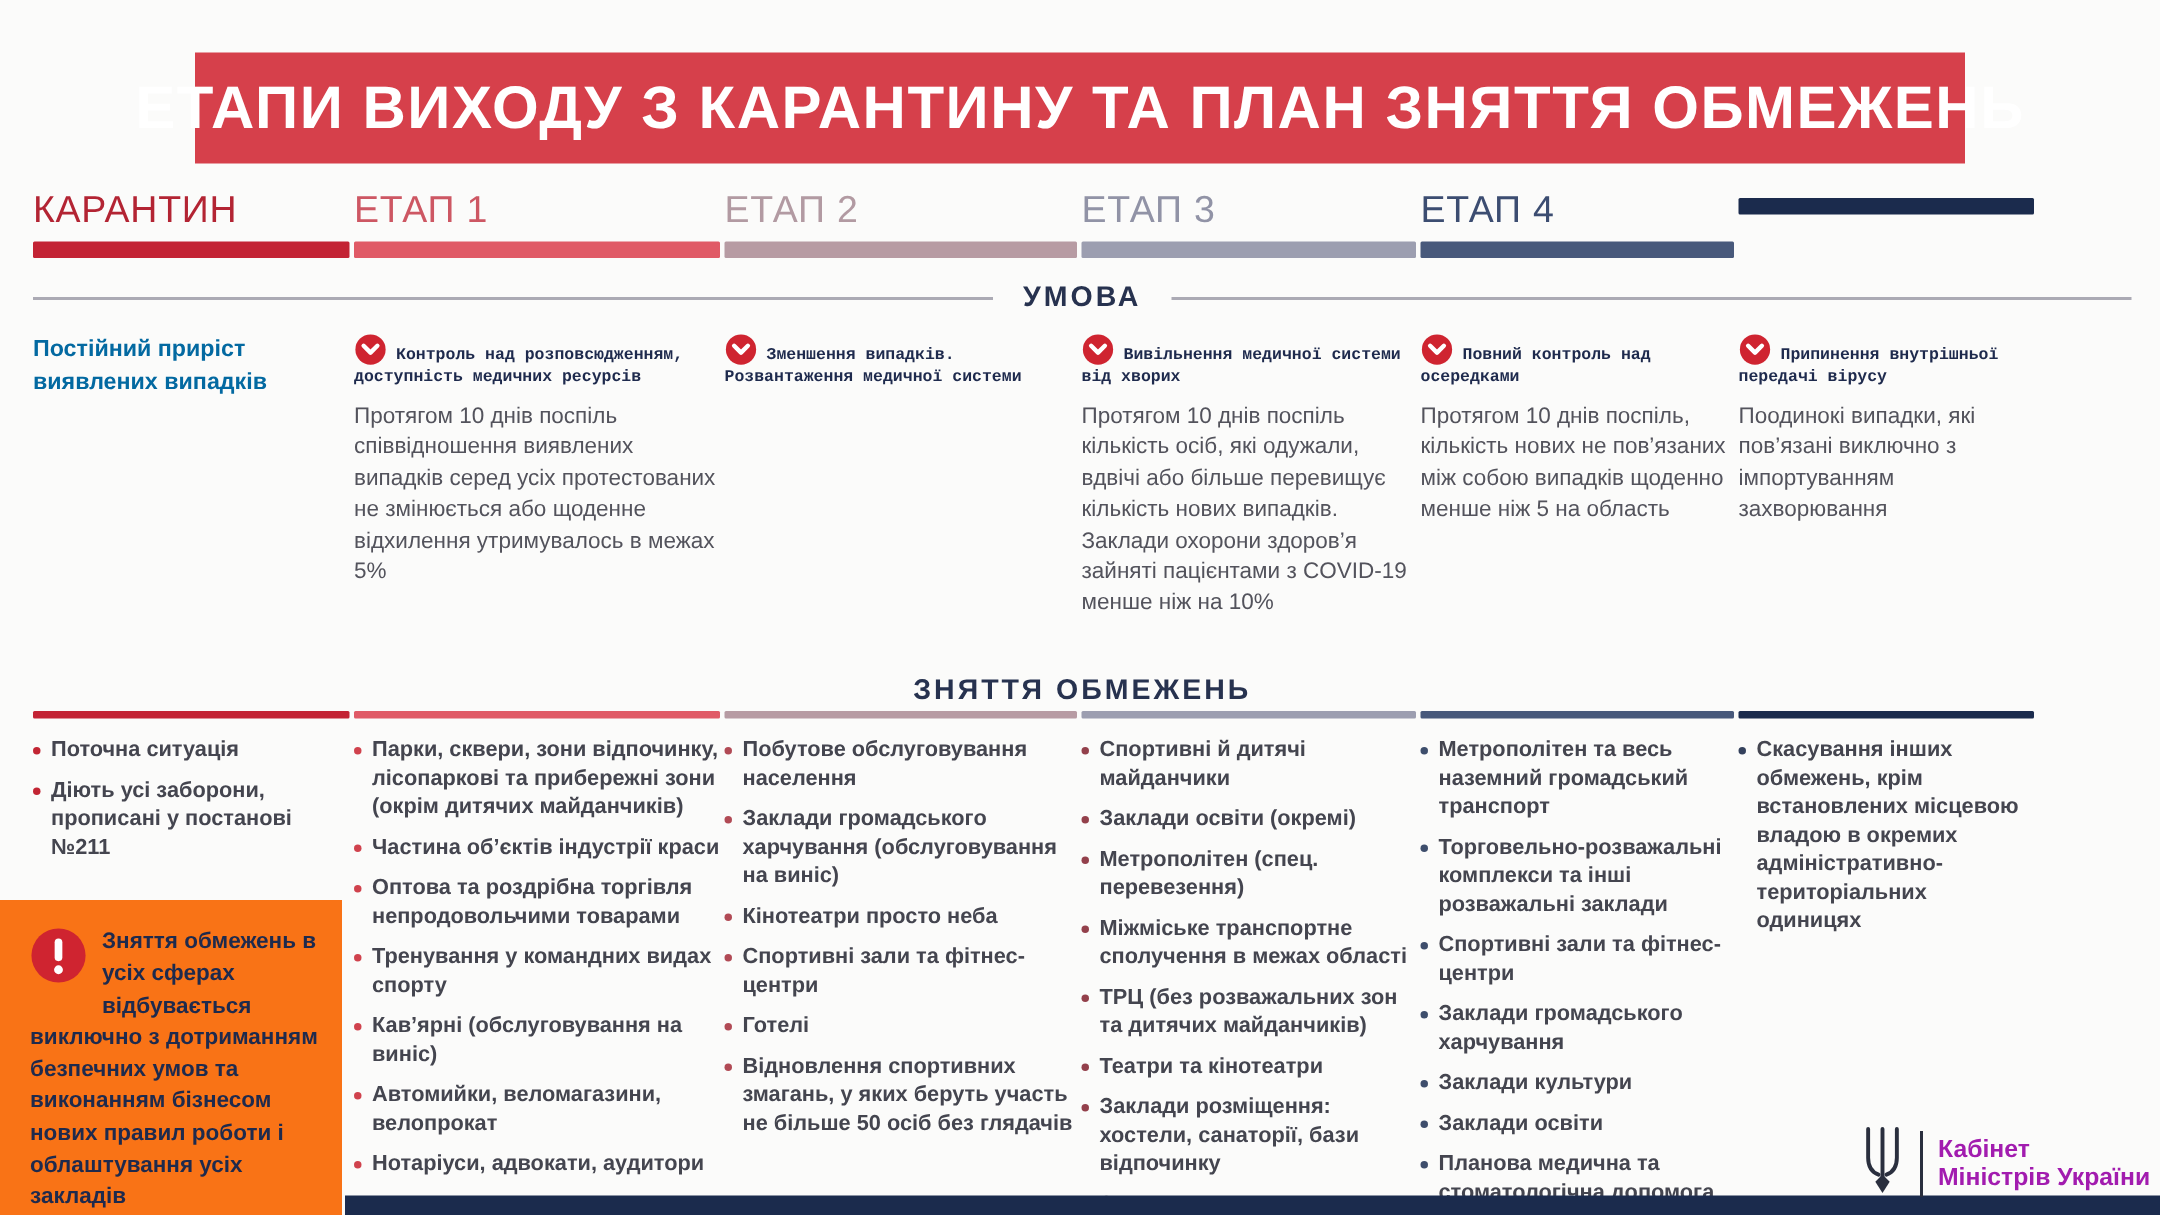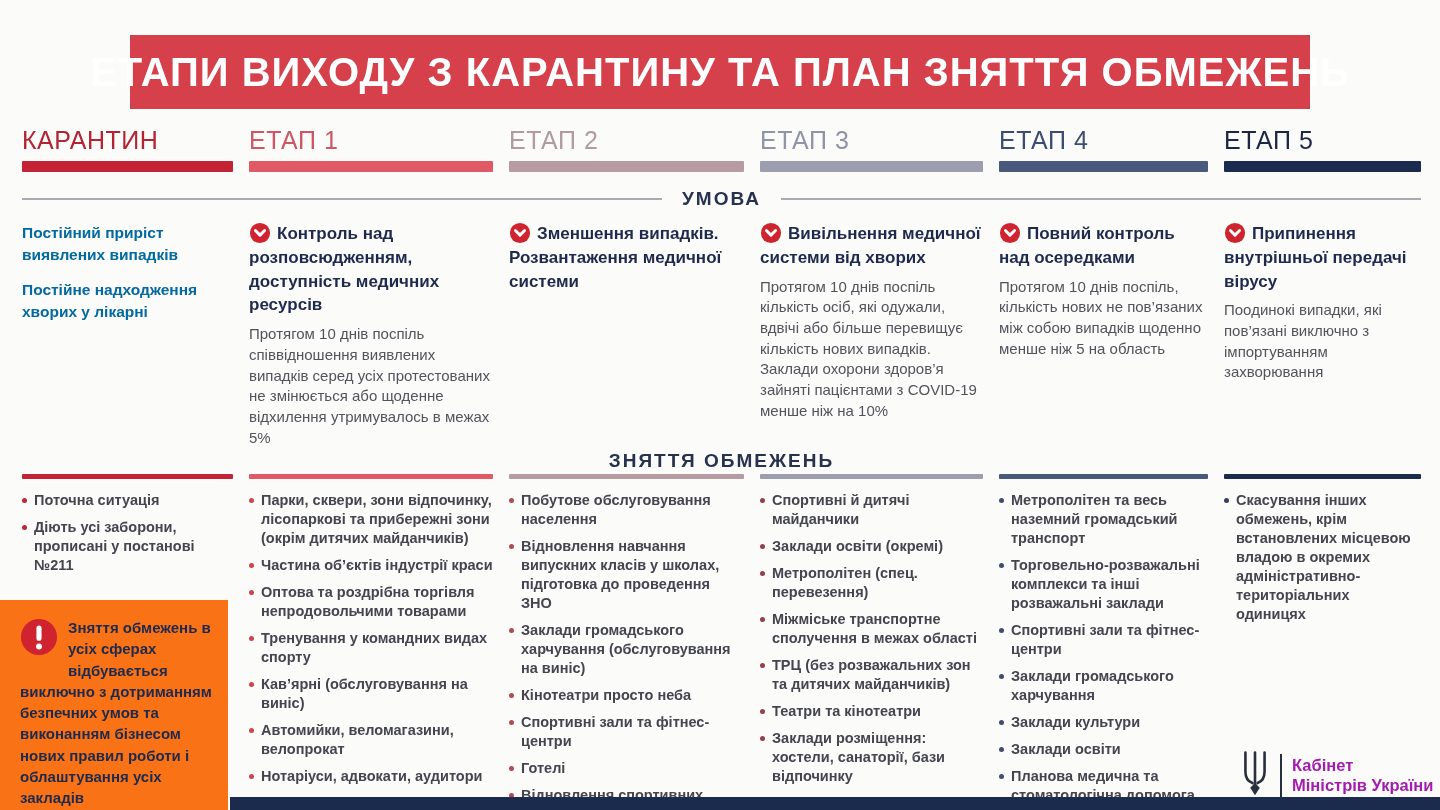--- a/index.html
+++ b/index.html
@@ -12,37 +12,37 @@
   
   .title-banner {
     position:absolute; left:130px; top:35px; width:1180px; height:74px;
     display:flex; align-items:center; justify-content:center;
   }
   .title-banner h1 { color:#fff; font-size:40px; font-weight:bold; letter-spacing:1px; white-space:nowrap; }
 
   
   .row {
     position:absolute; left:22px; width:1399px;
-    display:grid; grid-template-columns:211px 244px 235px 223px 209px 197px; column-gap:16px;
+    display:grid; grid-template-columns:211px 244px 235px 223px 209px 197px; column-gap:3px;
   }
   #headers-row { top:126px; }
   .col-head-label { font-size:25px; font-weight:400; letter-spacing:0.5px; white-space:nowrap; }
   .col-head-bar { height:11px; margin-top:6px; border-radius:1px; }
 
   
   .divider { position:absolute; left:22px; width:1399px; display:flex; align-items:center; gap:20px; }
   #condition-divider { top:188px; }
   #lifting-divider  { top:450px; justify-content:center; }
   .divider .line { flex:1; height:2px; background:#abaab4; }
   .divider .label { font-size:19px; letter-spacing:2px; font-weight:600; color:#27324f; white-space:nowrap; }
 
   
   #conditions-row { top:222px; }
   .cond-bold  { color:#0369a1; font-weight:bold; font-size:15.5px; line-height:1.4; margin-bottom:14px; }
-  .cond-title { color:#1e2a4d; font-weight:bold; font-size:17px; line-height:1.4; margin-bottom:7px; }
+  .cond-title { color:#1e2a4d; font-weight:bold; font-size:11px; line-height:1.4; margin-bottom:7px;font-family:Liberation Mono, monospace; }
   .check-icon svg { vertical-align:-5px; margin-right:6px; }
   .cond-text  { color:#53535c; font-size:15px; line-height:1.38; }
 
   
   #restrictions-row { top:474px; }
   .restr-bar  { height:5px; margin-bottom:12px; border-radius:1px; }
   .restr-list { list-style:none;font-weight:bold; }
   .restr-item { display:flex; gap:7px; margin-bottom:8px; font-size:14.5px; line-height:1.31; color:#44454f; }
   .dot { flex:0 0 auto; width:5px; height:5px; border-radius:50%; margin-top:7px; }
 
@@ -84,35 +84,33 @@
       </div>
       <div class="col-head">
         <div class="col-head-label" style="color: rgb(145, 147, 166);">ЕТАП 3</div>
         <div class="col-head-bar" style="background: rgb(156, 158, 176);"></div>
       </div>
       <div class="col-head">
         <div class="col-head-label" style="color: rgb(60, 77, 113);">ЕТАП 4</div>
         <div class="col-head-bar" style="background: rgb(72, 89, 123);"></div>
       </div>
       <div class="col-head">
-        <div class="col-head-label" style="color: rgb(28, 39, 67);">ЕТАП 5</div>
         <div class="col-head-bar" style="background: rgb(27, 43, 77);"></div>
       </div>
     </div>
 
   <div class="divider" id="condition-divider">
     <span class="line"></span>
     <span class="label">УМОВА</span>
     <span class="line"></span>
   </div>
 
   <div class="row" id="conditions-row">
       <div class="cond-cell">
         <p class="cond-bold">Постійний приріст виявлених випадків</p>
-        <p class="cond-bold">Постійне надходження хворих у лікарні</p>
       </div>
       <div class="cond-cell">
         <div class="cond-title"><span class="check-icon"><svg viewBox="0 0 24 24" width="22" height="22" aria-hidden="true">
               <circle cx="12" cy="12" r="11" fill="#cf2430"></circle>
               <path d="M7 9.3 L12 14.3 L17 9.3" fill="none" stroke="#fff" stroke-width="3.2" stroke-linecap="round" stroke-linejoin="round"></path>
             </svg></span><span class="cond-title-text">Контроль над розповсюдженням, доступність медичних ресурсів</span></div>
         <p class="cond-text">Протягом 10 днів поспіль співвідношення виявлених випадків серед усіх протестованих не змінюється або щоденне відхилення утримувалось в межах 5%</p>
       </div>
       <div class="cond-cell">
         <div class="cond-title"><span class="check-icon"><svg viewBox="0 0 24 24" width="22" height="22" aria-hidden="true">
@@ -193,24 +191,20 @@
             <span class="restr-text">Нотаріуси, адвокати, аудитори</span>
           </li>
         </ul>
       </div>
       <div class="restr-cell">
         <div class="restr-bar" style="background: rgb(183, 155, 163);"></div>
         <ul class="restr-list">
           <li class="restr-item">
             <span class="dot" style="background: rgb(177, 74, 85);"></span>
             <span class="restr-text">Побутове обслуговування населення</span>
-          </li>
-          <li class="restr-item">
-            <span class="dot" style="background: rgb(177, 74, 85);"></span>
-            <span class="restr-text">Відновлення навчання випускних класів у школах, підготовка до проведення ЗНО</span>
           </li>
           <li class="restr-item">
             <span class="dot" style="background: rgb(177, 74, 85);"></span>
             <span class="restr-text">Заклади громадського харчування (обслуговування на виніс)</span>
           </li>
           <li class="restr-item">
             <span class="dot" style="background: rgb(177, 74, 85);"></span>
             <span class="restr-text">Кінотеатри просто неба</span>
           </li>
           <li class="restr-item">

